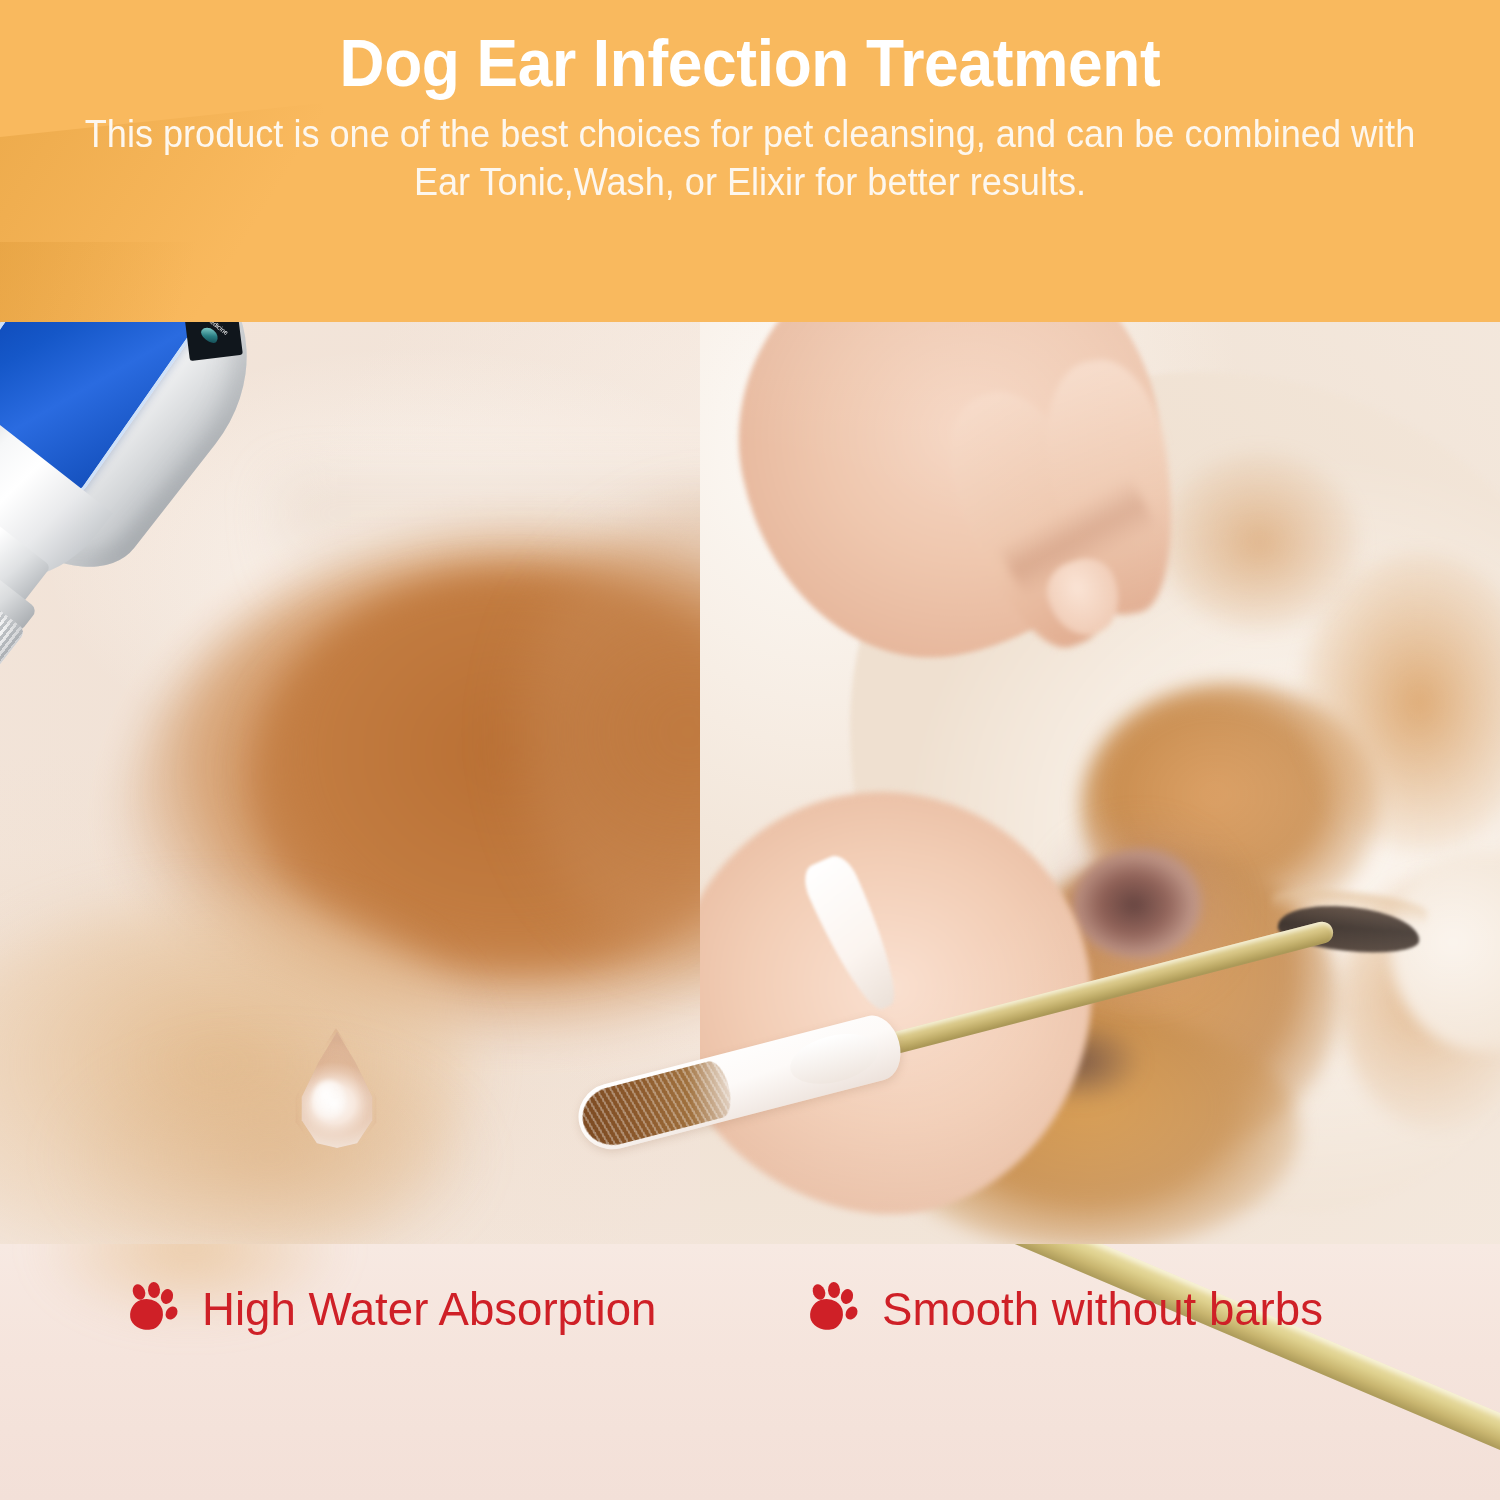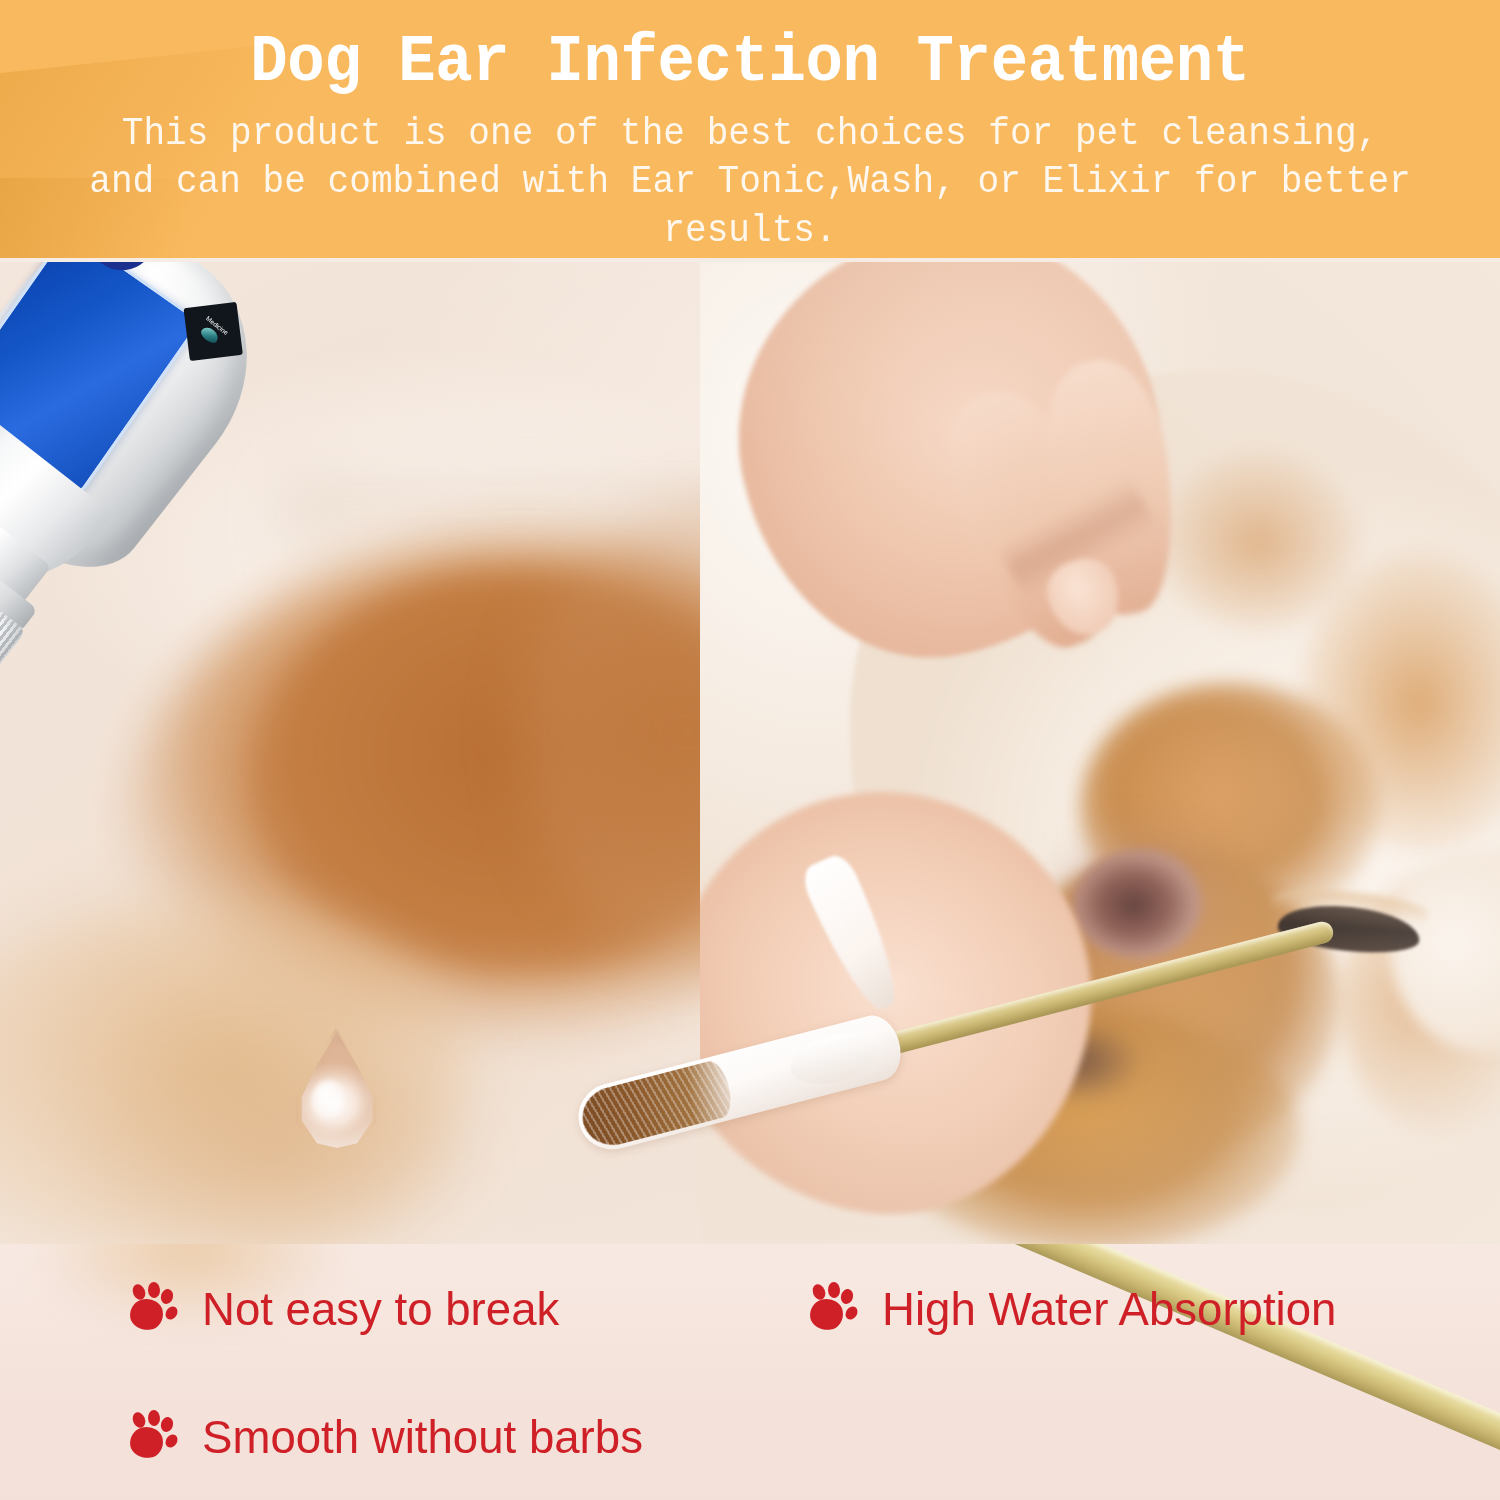--- a/index.html
+++ b/index.html
@@ -17,25 +17,24 @@
     height: 1500px;
     overflow: hidden;
     background: #f6ece6;
   }
 
   
   .header {
     position: absolute;
     left: 0; top: 0;
     width: 1500px;
-    height: 258px;
+    height: 322px;
     background: #f9b95e;
     overflow: hidden;
     z-index: 40;
-    font-family: Liberation Mono, monospace;
   }
   .header-fold {
     position: absolute;
     left: -40px;
     bottom: -120px;
     width: 380px;
     height: 320px;
     background: linear-gradient(128deg, rgba(226,157,58,0.55) 0%, rgba(226,157,58,0.18) 42%, rgba(249,185,94,0) 62%);
     transform: rotate(-6deg);
     pointer-events: none;
@@ -655,30 +654,20 @@
       
       
     </div>
   </div>
 
   <div class="features">
     <div class="features-blur-left"></div>
     <div class="features-stick"></div>
 
     <div class="features-grid">
-      <div class="feature">
-        <div class="paw">
-          <div class="toe t1"></div>
-            <div class="toe t2"></div>
-            <div class="toe t3"></div>
-            <div class="toe t4"></div>
-          <div class="pad"></div>
-        </div>
-        <div class="feature-label">Not easy to break</div>
-      </div>
 
       <div class="feature">
         <div class="paw">
           <div class="toe t1"></div>
             <div class="toe t2"></div>
             <div class="toe t3"></div>
             <div class="toe t4"></div>
           <div class="pad"></div>
         </div>
         <div class="feature-label">High Water Absorption</div>

